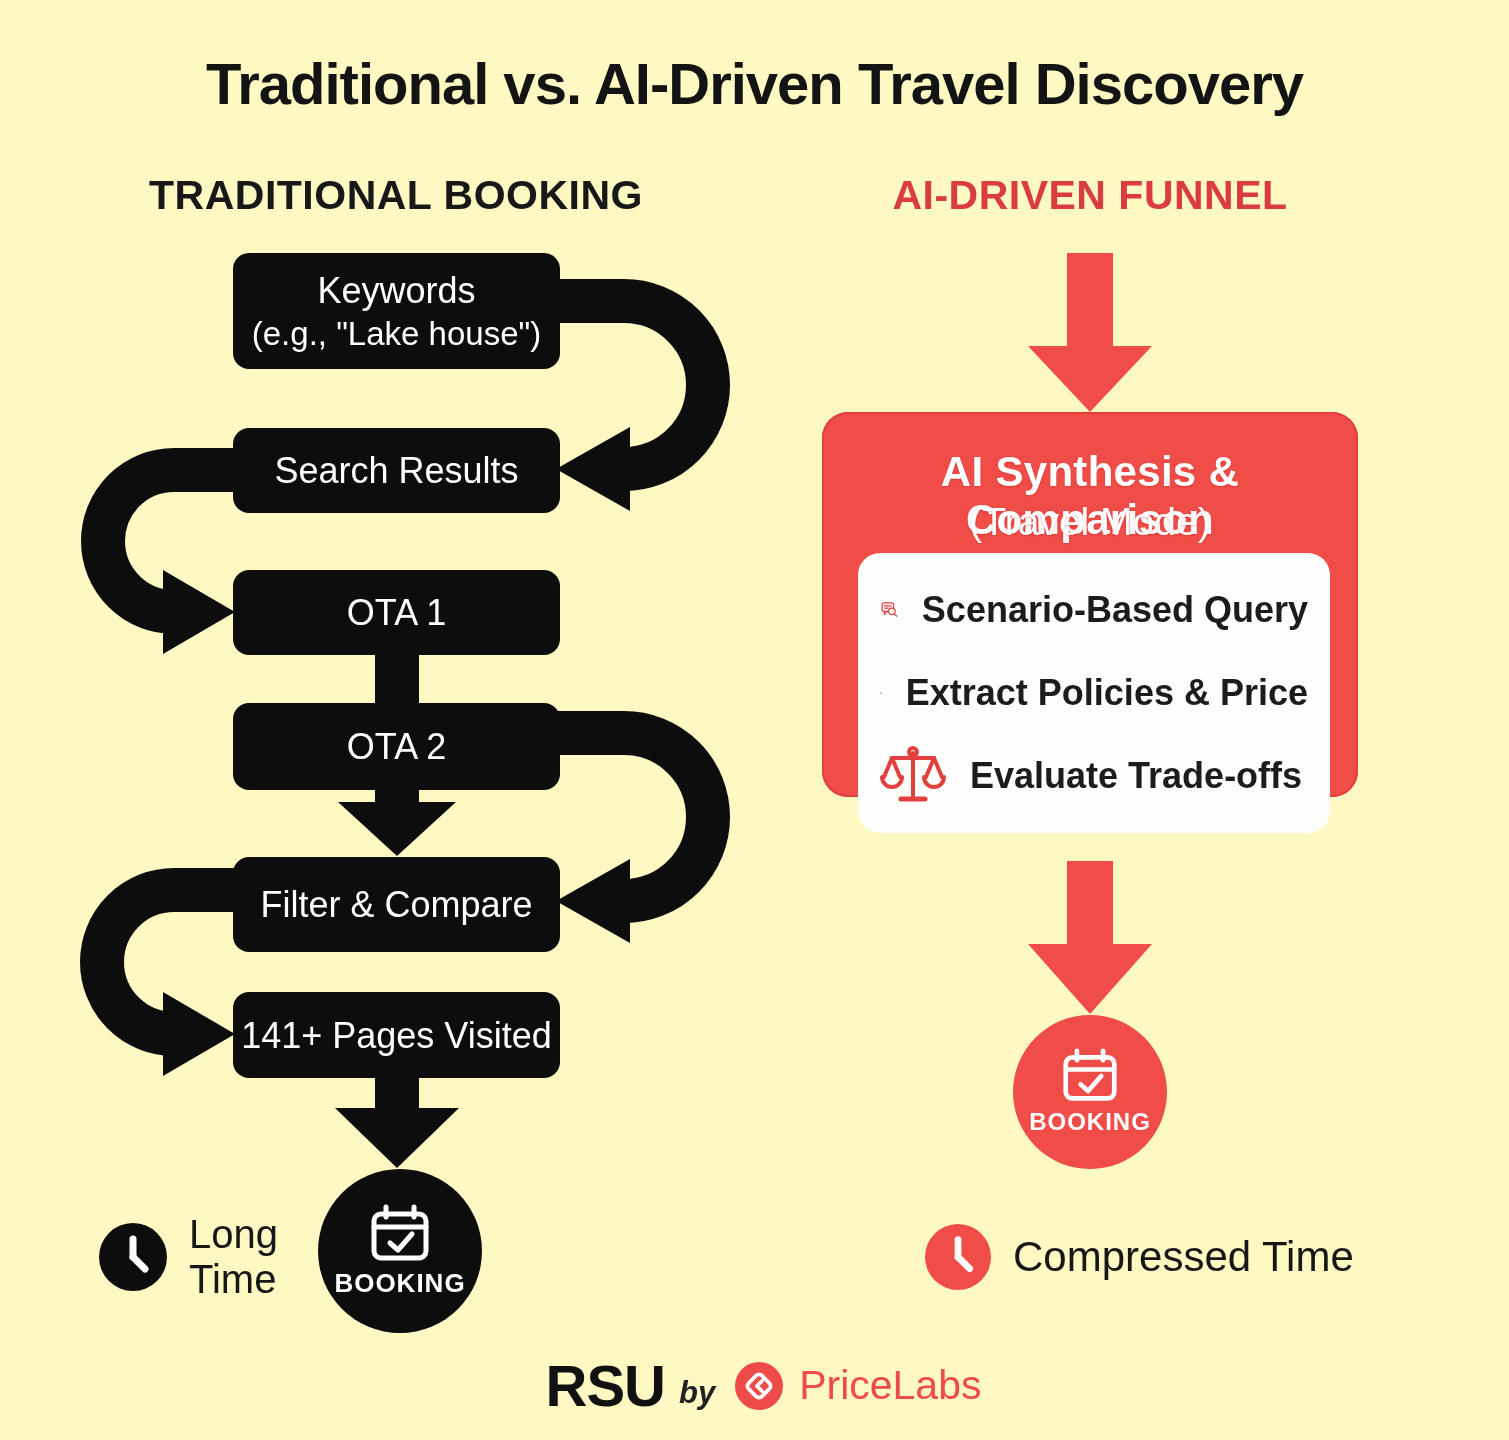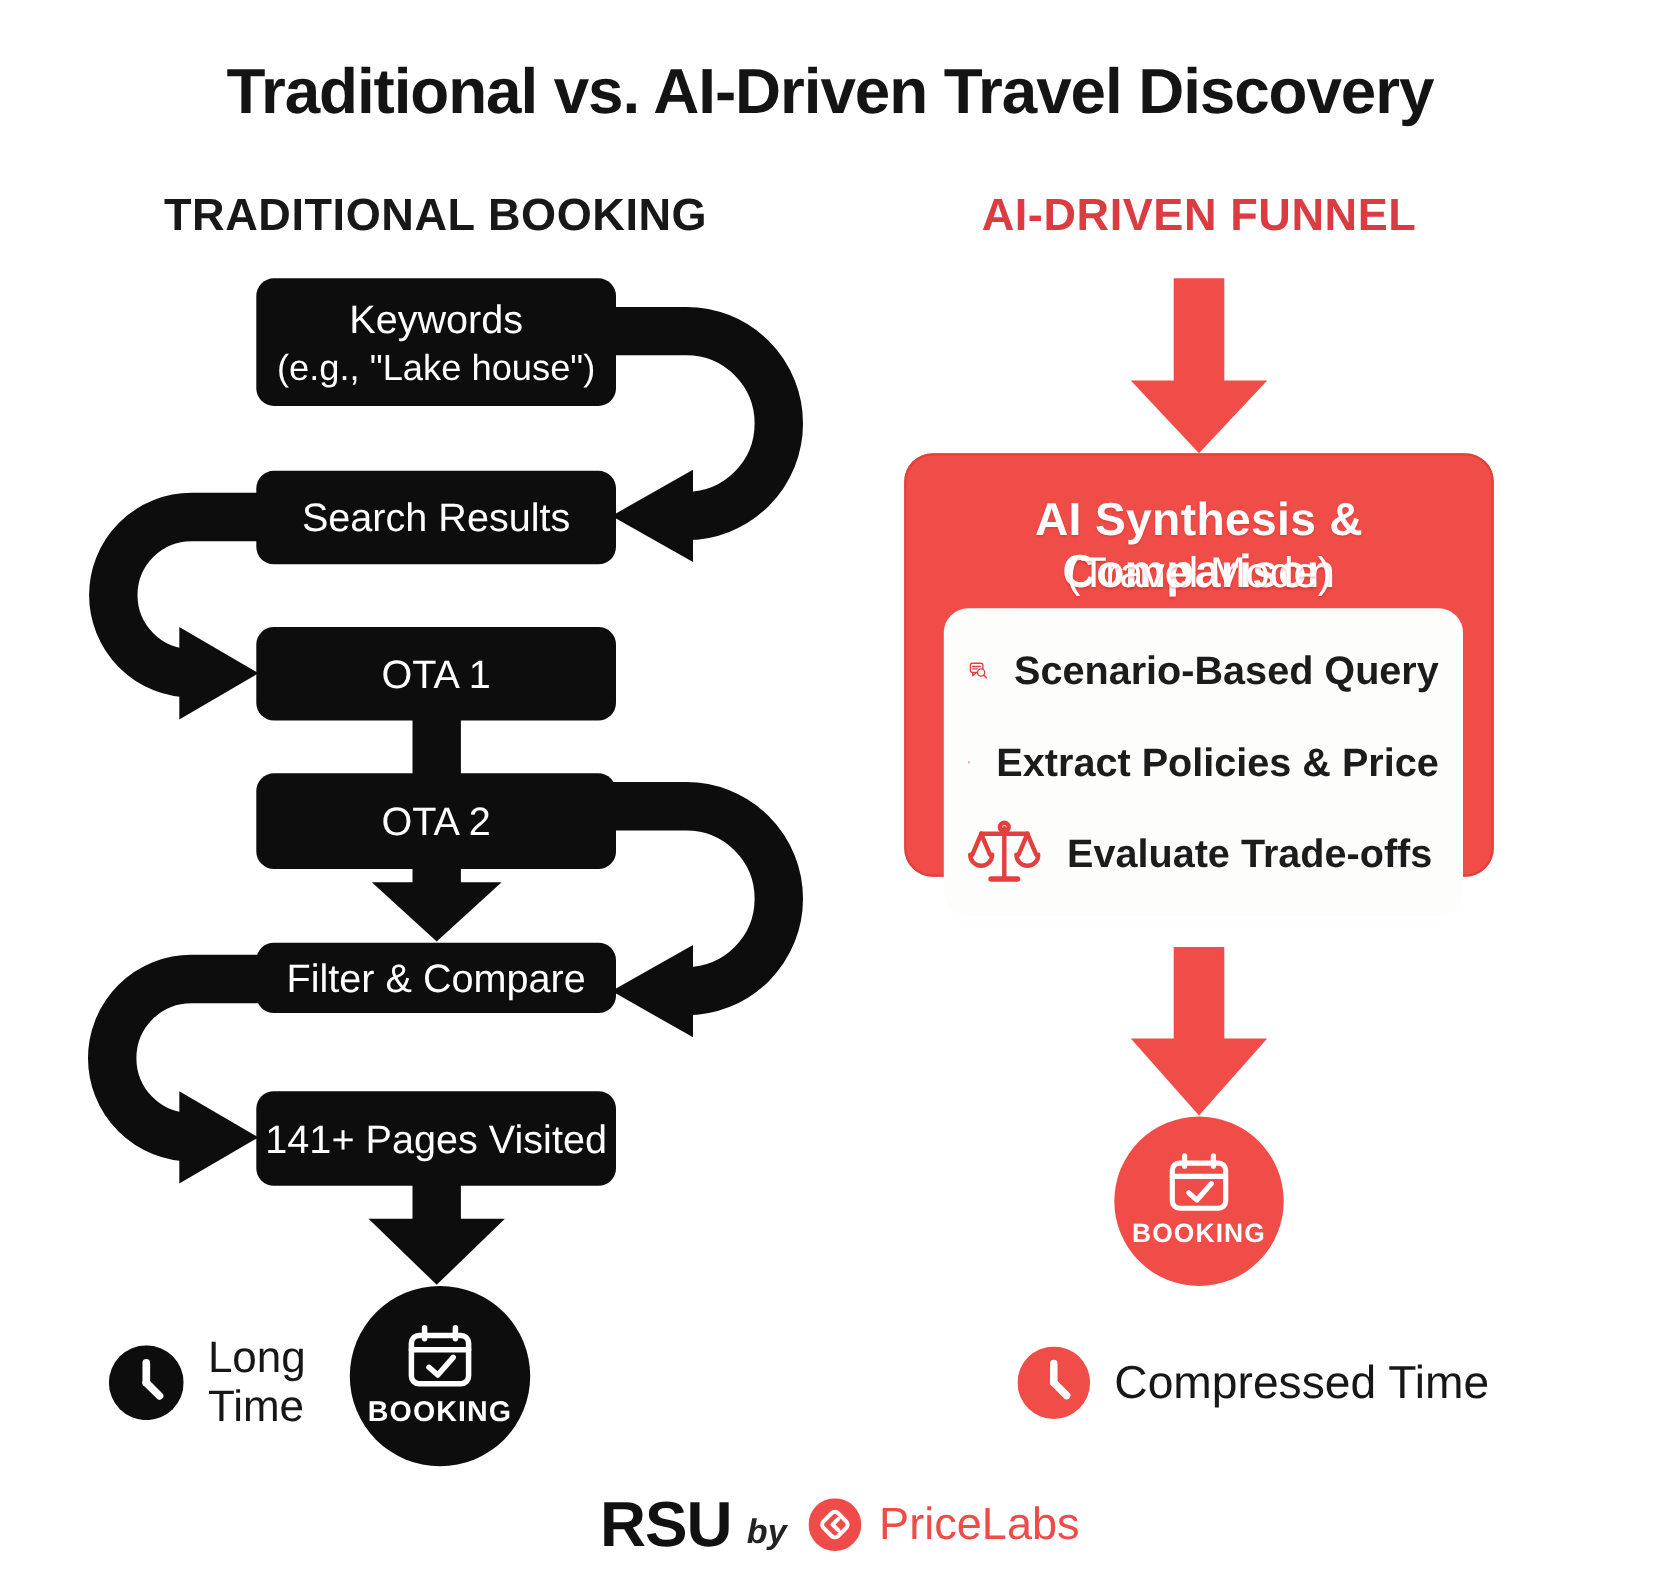--- a/index.html
+++ b/index.html
@@ -1,18 +1,18 @@
 <!DOCTYPE html>
 <html><head>
 <meta charset="utf-8">
 <style>
   html,body{margin:0;padding:0;background:#e9e7e4;}
   .canvas{
     position:relative;width:1509px;height:1440px;
-    background:#ffffff;overflow:hidden;
+    background:#fef9c3;overflow:hidden;
     font-family:"Liberation Sans", sans-serif;color:#141414;
   }
   .abs{position:absolute;}
   .page-title{
     left:0;right:0;top:50px;text-align:center;
     font-size:58px;font-weight:800;letter-spacing:-1px;color:#141414;
   }
   .col-heading{
     top:172px;font-size:41px;font-weight:800;letter-spacing:.5px;text-align:center;width:520px;
   }
@@ -109,21 +109,21 @@
   </div>
   <div class="abs black-box" style="top:428px;height:85px;">
     <span>Search Results</span>
   </div>
   <div class="abs black-box" style="top:570px;height:85px;">
     <span>OTA 1</span>
   </div>
   <div class="abs black-box" style="top:703px;height:87px;">
     <span>OTA 2</span>
   </div>
-  <div class="abs black-box" style="top:857px;height:64px;">
+  <div class="abs black-box" style="top:857px;height:95px;">
     <span>Filter &amp; Compare</span>
   </div>
   <div class="abs black-box" style="top:992px;height:86px;">
     <span>141+ Pages Visited</span>
   </div>
 
   <div class="abs booking-circle black">
     <svg width="66" height="60" viewBox="0 0 64 60">
       <g stroke="#fff" stroke-width="5" fill="none" stroke-linecap="round" stroke-linejoin="round">
         <path d="M18 3 V 13"></path>

